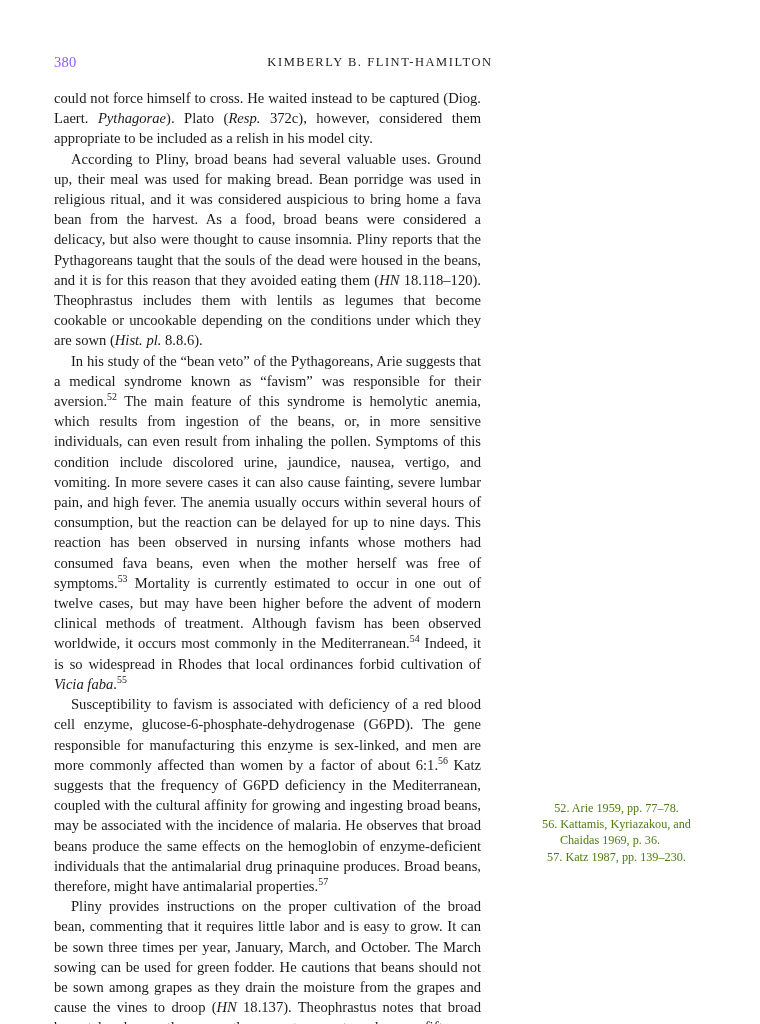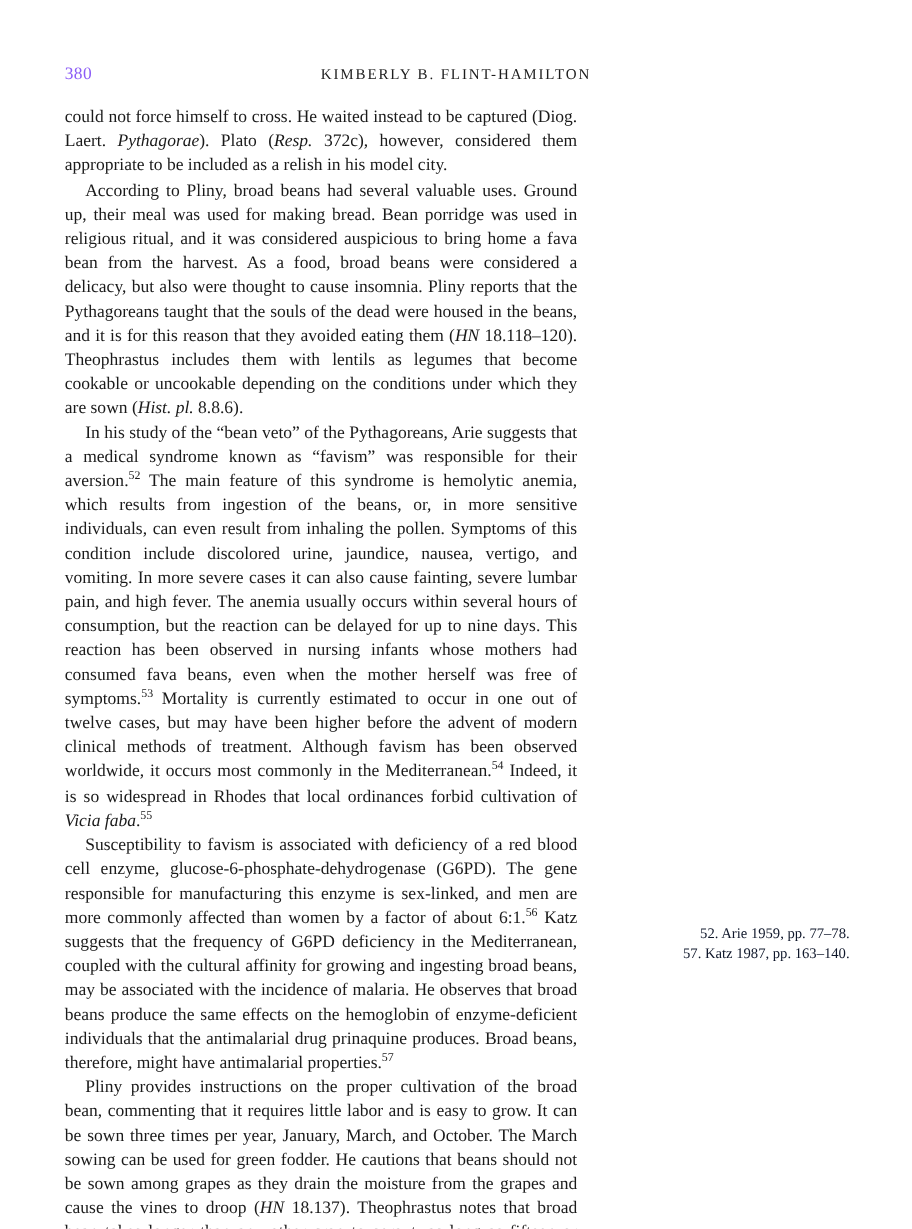--- a/index.html
+++ b/index.html
@@ -68,26 +68,26 @@
   .it { font-style: italic; }
   sup {
     font-size: 0.68em;
     vertical-align: super;
     line-height: 0;
   }
   
   .notes {
     position: absolute;
     left: 512px;
-    top: 770px;
+    top: 800px;
     width: 196px;
     font-size: 12.2px;
     line-height: 1.33;
-    text-align: right;
-    color: #0f172a;
+    text-align: center;
+    color: #4d7c0f;
   }
   .notes p {
     margin: 0;
     text-indent: 13px;
   }
 </style>
 </head>
 <body>
 
 <div class="page">
@@ -100,16 +100,17 @@
   <div class="body-col" id="body-col">
       <p>could not force himself to cross. He waited instead to be captured (Diog. Laert. <span class="it">Pythagorae</span>). Plato (<span class="it">Resp.</span> 372c), however, considered them appropriate to be included as a relish in his model city.</p>
       <p class="ind">According to Pliny, broad beans had several valuable uses. Ground up, their meal was used for making bread. Bean porridge was used in religious ritual, and it was considered auspicious to bring home a fava bean from the harvest. As a food, broad beans were considered a delicacy, but also were thought to cause insomnia. Pliny reports that the Pythagoreans taught that the souls of the dead were housed in the beans, and it is for this reason that they avoided eating them (<span class="it">HN</span> 18.118–120). Theophrastus includes them with lentils as legumes that become cookable or uncookable depending on the conditions under which they are sown (<span class="it">Hist. pl.</span> 8.8.6).</p>
       <p class="ind">In his study of the “bean veto” of the Pythagoreans, Arie suggests that a medical syndrome known as “favism” was responsible for their aversion.<sup>52</sup> The main feature of this syndrome is hemolytic anemia, which results from ingestion of the beans, or, in more sensitive individuals, can even result from inhaling the pollen. Symptoms of this condition include discolored urine, jaundice, nausea, vertigo, and vomiting. In more severe cases it can also cause fainting, severe lumbar pain, and high fever. The anemia usually occurs within several hours of consumption, but the reaction can be delayed for up to nine days. This reaction has been observed in nursing infants whose mothers had consumed fava beans, even when the mother herself was free of symptoms.<sup>53</sup> Mortality is currently estimated to occur in one out of twelve cases, but may have been higher before the advent of modern clinical methods of treatment. Although favism has been observed worldwide, it occurs most commonly in the Mediterranean.<sup>54</sup> Indeed, it is so widespread in Rhodes that local ordinances forbid cultivation of <span class="it">Vicia faba</span>.<sup>55</sup></p>
       <p class="ind">Susceptibility to favism is associated with deficiency of a red blood cell enzyme, glucose-6-phosphate-dehydrogenase (G6PD). The gene responsible for manufacturing this enzyme is sex-linked, and men are more commonly affected than women by a factor of about 6:1.<sup>56</sup> Katz suggests that the frequency of G6PD deficiency in the Mediterranean, coupled with the cultural affinity for growing and ingesting broad beans, may be associated with the incidence of malaria. He observes that broad beans produce the same effects on the hemoglobin of enzyme-deficient individuals that the antimalarial drug prinaquine produces. Broad beans, therefore, might have antimalarial properties.<sup>57</sup></p>
       <p class="ind">Pliny provides instructions on the proper cultivation of the broad bean, commenting that it requires little labor and is easy to grow. It can be sown three times per year, January, March, and October. The March sowing can be used for green fodder. He cautions that beans should not be sown among grapes as they drain the moisture from the grapes and cause the vines to droop (<span class="it">HN</span> 18.137). Theophrastus notes that broad bean takes longer than any other crop to sprout, as long as fifteen or twenty days, and it takes even longer if it rains immediately after sowing ( 8.1.5), but they serve to fertilize the soil and thus are valuable. He reports that the Macedonians and Thessalians plow the ground when broad bean is in flower ( 9.1).</p>
     </div>
 
   <div class="notes" id="notes-block">
       <p>52. Arie 1959, pp. 77–78.</p>
-      <p>57. Katz 1987, pp. 163–140.</p>
+      <p>56. Kattamis, Kyriazakou, and Chaidas 1969, p. 36.</p>
+      <p>57. Katz 1987, pp. 139–230.</p>
     </div>
 
 </div>
 
 </body></html>

